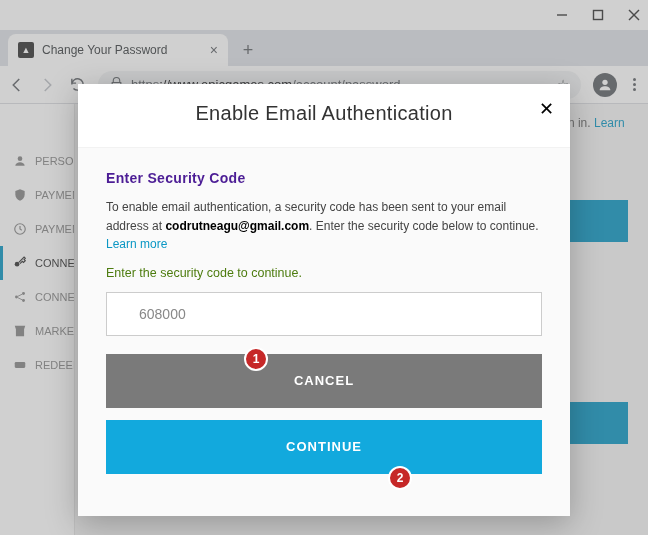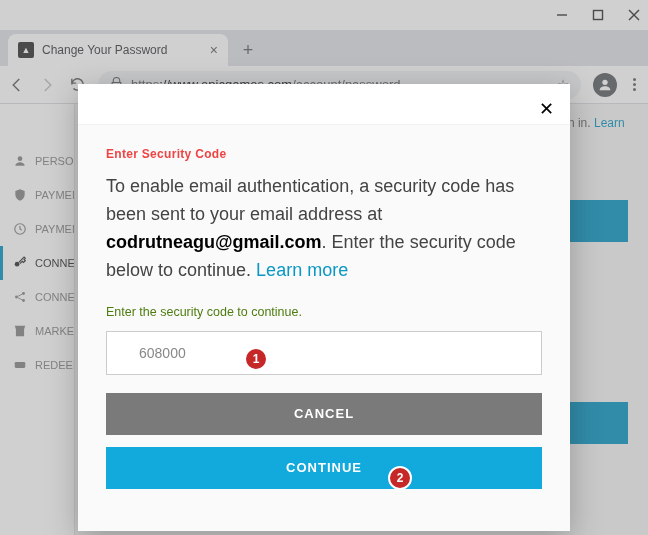--- a/index.html
+++ b/index.html
@@ -30,27 +30,27 @@
 .content-top{padding:10px 0;line-height:1.5}
 .content-top a{color:#0b97c4;text-decoration:none}
 .btn-bg{background:#0b97c4;height:42px;margin:40px 0}
 .need-help{text-align:center;color:#000000;font-weight:bold;font-size:12px;letter-spacing:.5px;padding:14px 0}
 .overlay{position:absolute;top:0;left:0;right:0;bottom:0;background:rgba(120,120,120,.35);display:flex;align-items:flex-start;justify-content:center}
 .modal{background:#fff;width:492px;margin-top:84px;box-shadow:0 8px 30px rgba(0,0,0,.25)}
 .modal-hd{padding:18px 20px 22px;position:relative;border-bottom:1px solid #f2f2f2;text-align:center}
 .modal-close{position:absolute;top:14px;right:16px;font-size:18px;color:#000;cursor:pointer}
 .modal-title{font-size:20px;color:#333;font-weight:400;letter-spacing:.3px}
 .modal-body{background:#fafafa;padding:22px 28px 26px}
-.mb-h{font-size:12px;font-weight:bold;color:#ef4444;letter-spacing:.3px;margin-bottom:12px}
-.mb-p{font-size:18px;color:#444;line-height:1.55;margin-bottom:20px}
+.mb-h{font-size:14px;font-weight:bold;color:#4c1d95;letter-spacing:.3px;margin-bottom:12px}
+.mb-p{font-size:12px;color:#444;line-height:1.55;margin-bottom:12px}
 .mb-p strong{color:#000}
 .mb-p a{color:#0b97c4;text-decoration:none}
 .mb-lbl{font-size:12.5px;color:#4d7c0f;margin-bottom:12px}
 .code-input{width:100%;height:44px;border:1px solid #ccc;padding:0 32px;font-size:14px;color:#888;margin-bottom:18px;outline:none;background:#fff}
-.mbtn{width:100%;height:42px;border:none;font-size:13px;font-weight:bold;letter-spacing:1px;cursor:pointer;display:flex;align-items:center;justify-content:center;position:relative;margin-bottom:12px}
+.mbtn{width:100%;height:54px;border:none;font-size:13px;font-weight:bold;letter-spacing:1px;cursor:pointer;display:flex;align-items:center;justify-content:center;position:relative;margin-bottom:12px}
 .mbtn.cancel{background:#7a7a7a;color:#fff}
 .mbtn.continue{background:#12a9dd;color:#fff;margin-bottom:16px}
 .badge{position:absolute;width:24px;height:24px;border-radius:50%;background:#c62828;border:2px solid #fff;color:#fff;font-size:12px;font-weight:bold;display:flex;align-items:center;justify-content:center}
 .badge.b1{top:347px;left:244px}
 .badge.b2{top:466px;left:388px}
 .url-scheme{color:#5f6368}
 .url-host{color:#202124}
 .url-path{color:#5f6368}
 </style>
 </head>
@@ -177,20 +177,21 @@
     <div style="height:80px"></div>
     <div class="btn-bg"></div>
     <div class="need-help">NEED HELP?</div>
   </div>
 </div>
 
 <div class="overlay">
   <div class="modal">
     <div class="modal-hd">
       <span class="modal-close">✕</span>
+      <h2 class="modal-title">Enable Email Authentication</h2>
     </div>
     <div class="modal-body">
       <div class="mb-h">Enter Security Code</div>
       <p class="mb-p"><span>To enable email authentication, a security code has been sent to your email address at </span><strong>codrutneagu@gmail.com</strong><span>. Enter the security code below to continue. </span><a href="#">Learn more</a></p>
       <div class="mb-lbl">Enter the security code to continue.</div>
       <input class="code-input" type="text" value="608000" style="">
       <button class="mbtn cancel">CANCEL</button>
       <button class="mbtn continue">CONTINUE</button>
     </div>
   </div>

